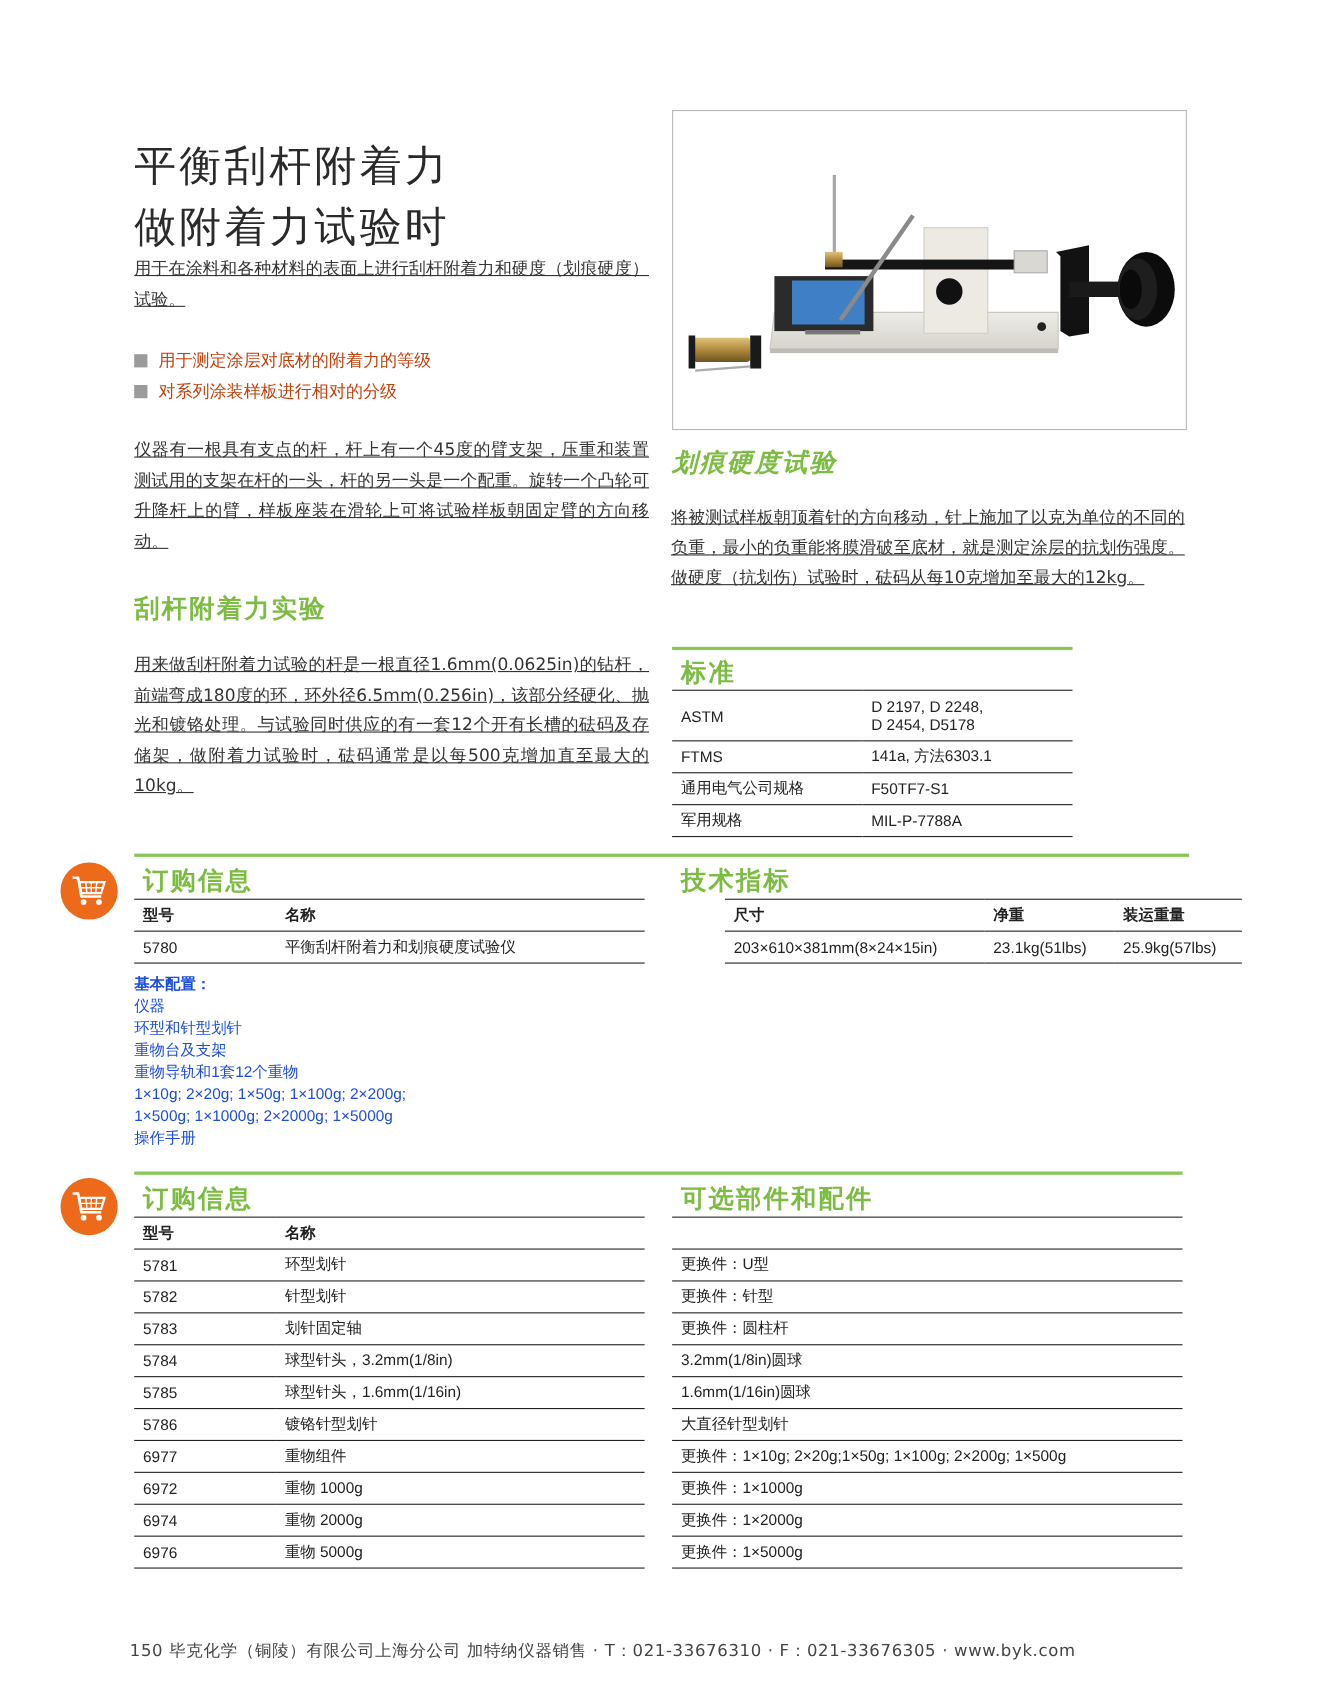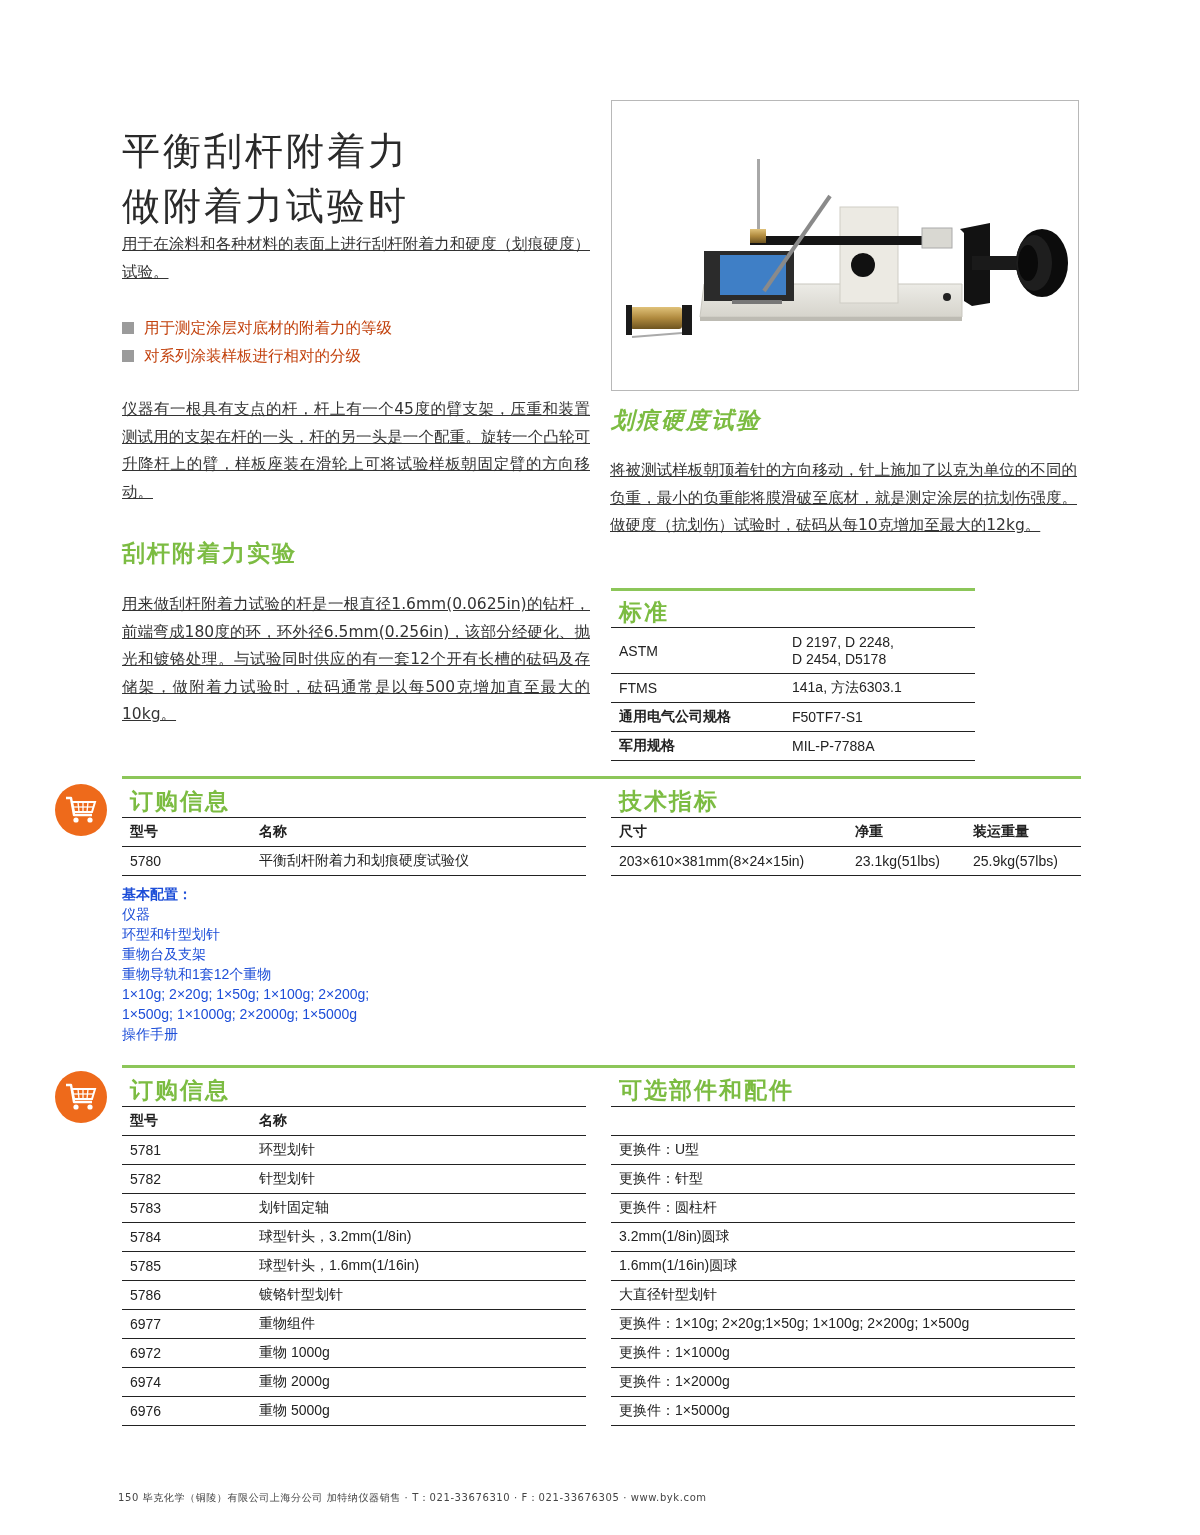--- a/index.html
+++ b/index.html
@@ -45,21 +45,21 @@
   .h-scratch { left: 611px; top: 405px; font-style: italic; }
   .scratch-text { left: 610px; top: 457px; width: 467px; }
 
   
   .std { left: 611px; top: 588px; width: 364px; }
   .green-rule { height: 3px; background: #8cc659; }
   .std .h-green { padding: 6px 0 0 8px; height: 36px; line-height: 30px; }
   .std table { width: 100%; border-collapse: collapse; border-top: 1.5px solid #222; }
   .std td { font-size: 14px; color: #222; padding: 0 8px; border-bottom: 1.5px solid #222; vertical-align: middle; font-family: "Liberation Sans", sans-serif; }
   .std td.k { width: 173px; }
-  .std td.b { font-weight: bold; }
+  .std td.b { font-weight: normal; }
 
   
   .rule-full { left: 122px; width: 959px; height: 3px; background: #8cc659; }
 
   
   .cart {
     width: 52px; height: 52px; border-radius: 50%; background: #ee6a1b;
     display: flex; align-items: center; justify-content: center;
   }
 
@@ -72,21 +72,21 @@
   }
   .tbl th { font-weight: bold; }
   .tbl { border-top: 1.5px solid #222; }
 
   .sec-head { height: 38px; line-height: 44px; padding-left: 8px; }
 
   .config { left: 122px; top: 884px; font-size: 14px; line-height: 20px; color: #1d4ed8; font-family: "Liberation Sans", sans-serif; }
   .config .ch { font-weight: bold; }
 
   .footer {
-    left: 118px; top: 1491px; font-size: 10px; color: #444; letter-spacing: 0.6px; white-space: nowrap;
+    left: 118px; top: 1491px; font-size: 15px; color: #444; letter-spacing: 0.6px; white-space: nowrap;
   }
 </style>
 </head>
 <body>
 
 <div class="abs title">
   <div>平衡刮杆附着力</div>
   <div>做附着力试验时</div>
 </div>
 
@@ -221,21 +221,21 @@
   <div>环型和针型划针</div>
   <div>重物台及支架</div>
   <div>重物导轨和1套12个重物</div>
   <div>1×10g; 2×20g; 1×50g; 1×100g; 2×200g;</div>
   <div>1×500g; 1×1000g; 2×2000g; 1×5000g</div>
   <div>操作手册</div>
 </div>
 
 <div class="abs" style="left:611px; top:779px; width:470px;">
   <div class="h-green sec-head">技术指标</div>
-  <table class="tbl" style="width:470px;">
+  <table class="tbl" style="width:470px;margin-left:48px;">
     <tbody>
         <tr>
       <th style="width:236px;">尺寸</th>
       <th style="width:118px;">净重</th>
       <th>装运重量</th>
     </tr>
     <tr>
       <td>203×610×381mm(8×24×15in)</td>
       <td>23.1kg(51lbs)</td>
       <td>25.9kg(57lbs)</td>

